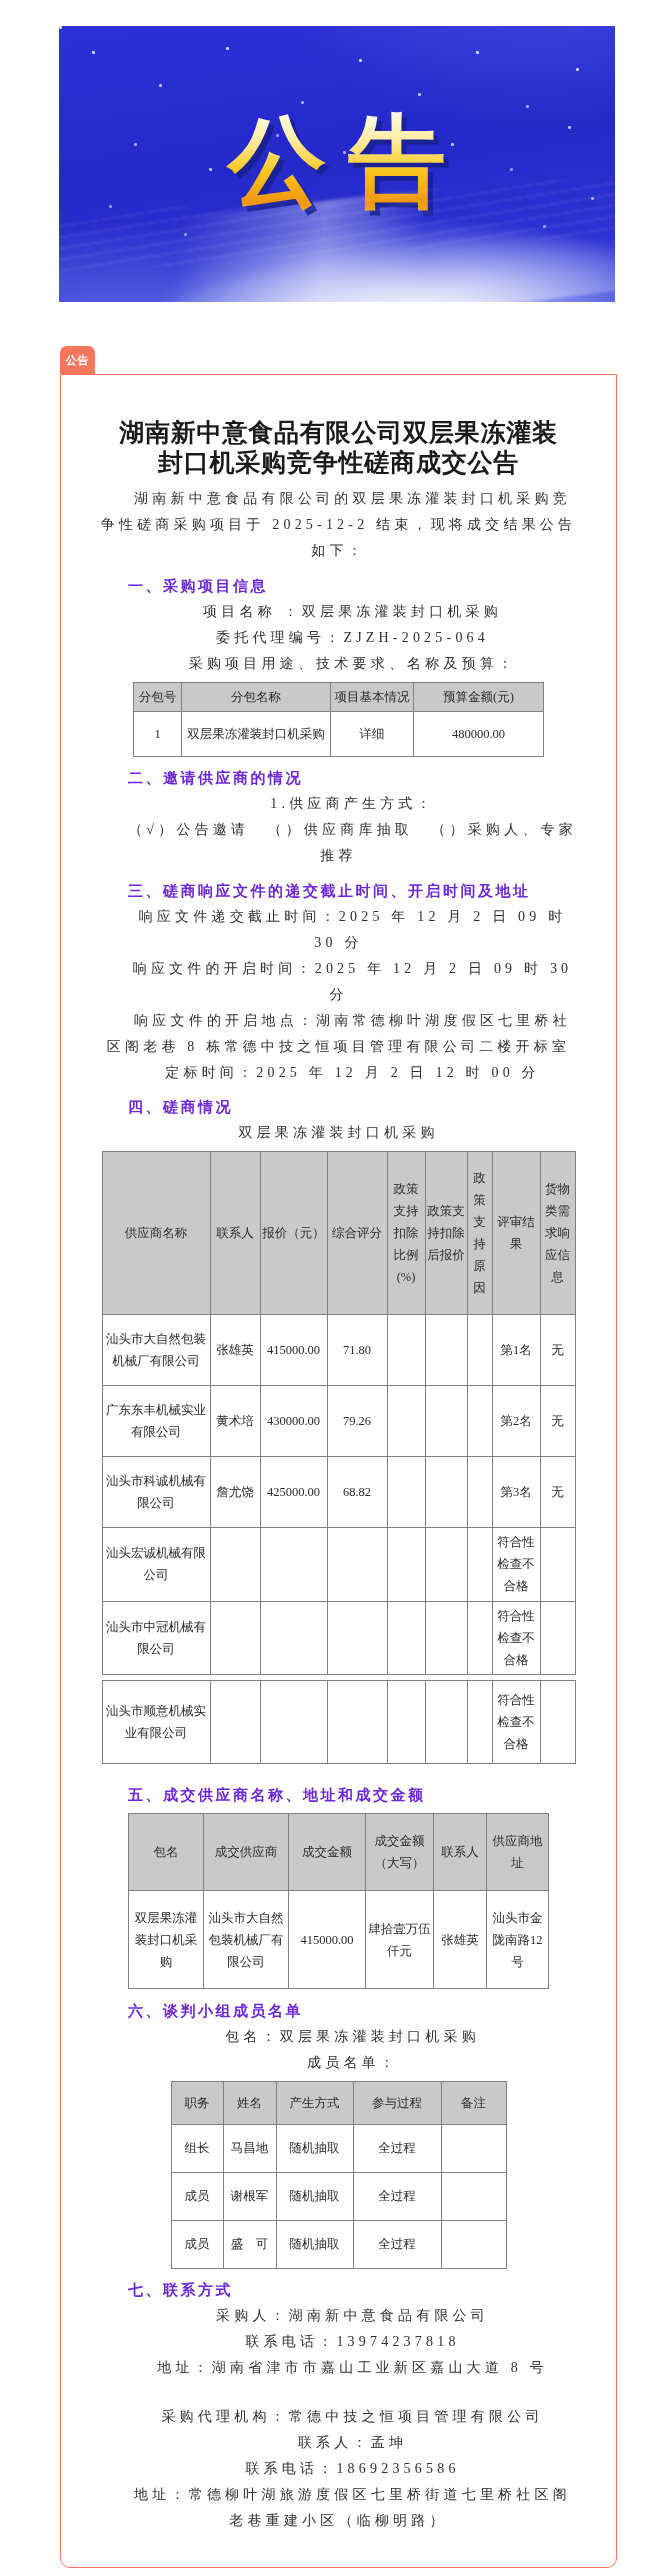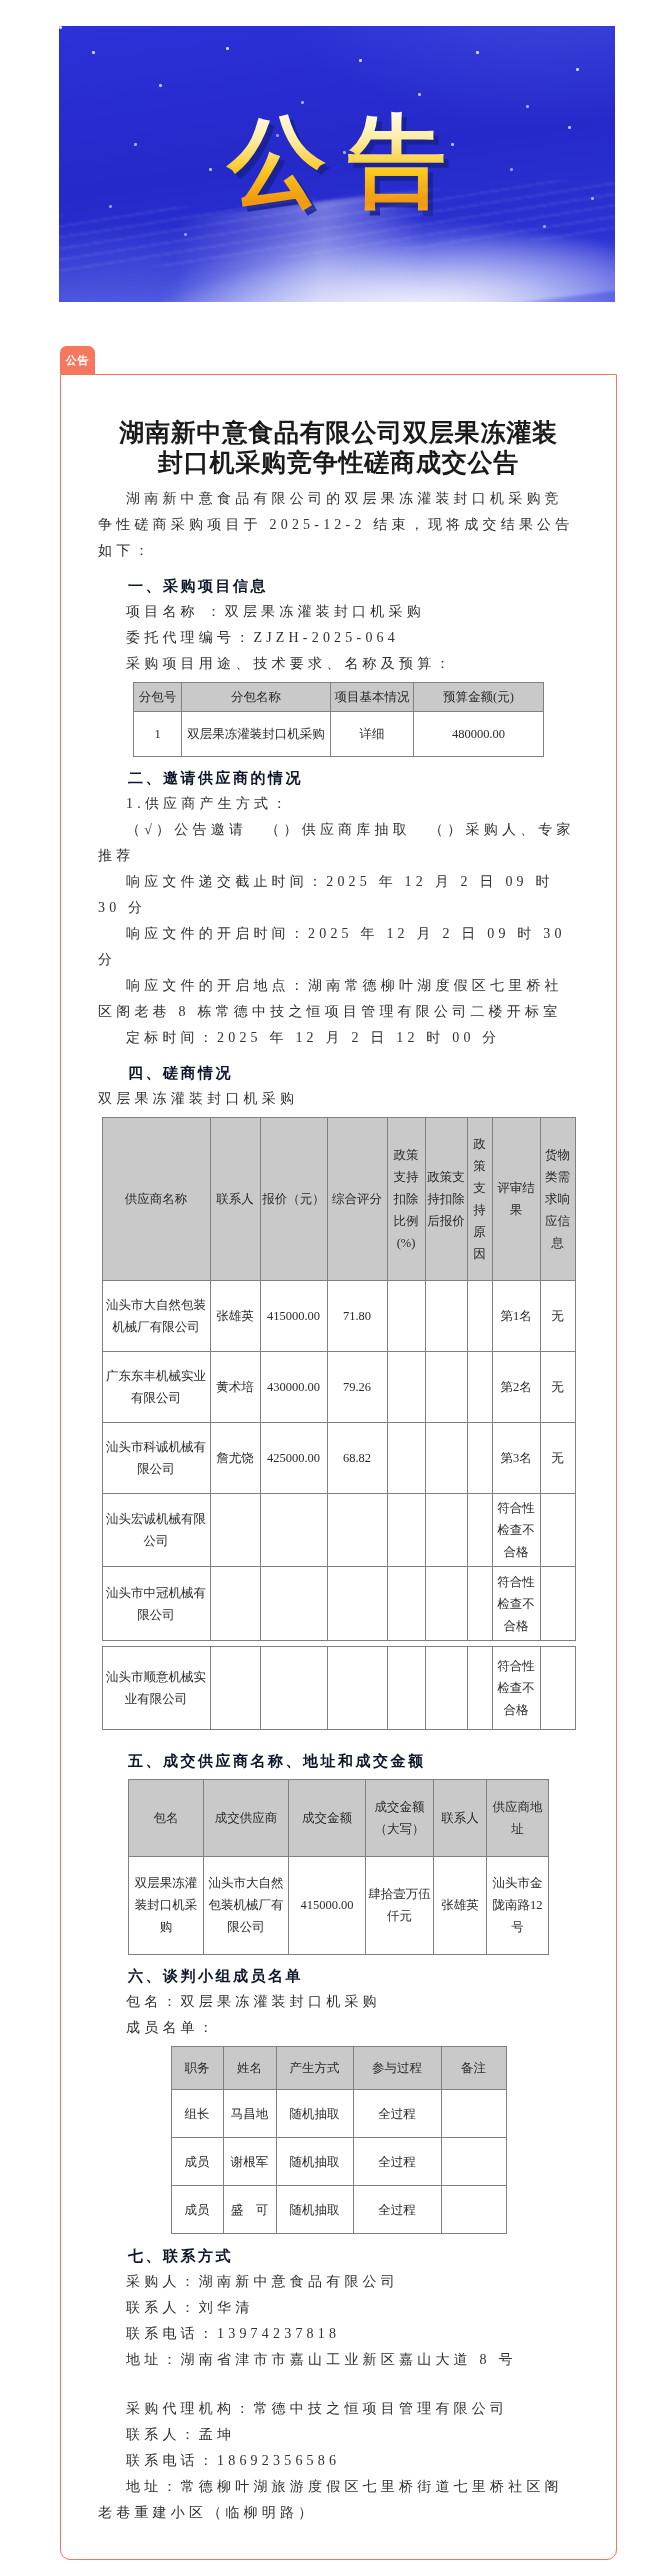--- a/index.html
+++ b/index.html
@@ -61,26 +61,26 @@
     color:#ffffff;font-family:"Liberation Sans","DejaVu Sans",sans-serif;
     font-size:11px;font-weight:bold;letter-spacing:0.8px;
   }
   .card{
     box-sizing:border-box;width:557px;margin-left:60px;
     border:0.8px solid #f4745c;border-radius:0 0 10px 10px;
     background:#ffffff;padding:33px 37px 33px;
   }
   .doc-title{margin:10px 0 8.3px;text-align:center;font-size:25px;line-height:30px;font-weight:bold;color:#1a1a1a;letter-spacing:0.8px;}
   .doc-title .tline{display:block;}
-  .para{margin:0;font-size:14px;line-height:26px;letter-spacing:4.2px;}
+  .para{margin:0;font-size:14px;line-height:26px;letter-spacing:4.2px;text-align:center;}
   .indent{text-indent:2em;}
   .intro{margin-top:6.7px;}
   .sec{
     margin:8.3px 0 0;font-family:"Liberation Sans","DejaVu Sans",sans-serif;
-    font-size:15px;line-height:26px;font-weight:bold;color:#0f172a;
+    font-size:15px;line-height:26px;font-weight:bold;color:#6d28d9;
     text-indent:2em;letter-spacing:2.5px;
   }
   .sec-more{margin-top:18px;}
   .spacer{height:23.4px;}
   
   table.t{border-collapse:collapse;table-layout:fixed;margin:5px auto;font-size:12.5px;letter-spacing:0;}
   table.t th,table.t td{
     border:0.8px solid #808080;padding:3.3px 1.7px;text-align:center;vertical-align:middle;
     font-weight:normal;color:#2b2b2b;line-height:22px;word-break:break-all;overflow:hidden;
   }
@@ -146,20 +146,21 @@
         <td>详细</td>
         <td>480000.00</td>
       </tr>
     </tbody>
       </table>
 
     <h2 class="sec">二、邀请供应商的情况</h2>
     <p class="para indent">1.供应商产生方式：</p>
     <p class="para indent">（√）公告邀请　（）供应商库抽取　（）采购人、专家推荐</p>
 
+    <h2 class="sec">三、磋商响应文件的递交截止时间、开启时间及地址</h2>
     <p class="para indent">响应文件递交截止时间：2025 年 12 月 2 日 09 时 30 分</p>
     <p class="para indent">响应文件的开启时间：2025 年 12 月 2 日 09 时 30 分</p>
     <p class="para indent">响应文件的开启地点：湖南常德柳叶湖度假区七里桥社区阁老巷 8 栋常德中技之恒项目管理有限公司二楼开标室</p>
     <p class="para indent">定标时间：2025 年 12 月 2 日 12 时 00 分</p>
 
     <h2 class="sec">四、磋商情况</h2>
     <p class="para">双层果冻灌装封口机采购</p>
 
     <table class="t t2">
       <colgroup>
@@ -340,21 +341,20 @@
         <td>盛　可</td>
         <td>随机抽取</td>
         <td>全过程</td>
         <td></td>
       </tr>
     </tbody>
       </table>
 
     <h2 class="sec">七、联系方式</h2>
     <p class="para indent">采购人：湖南新中意食品有限公司</p>
-    <p class="para indent">联系人：刘华清</p>
     <p class="para indent">联系电话：13974237818</p>
     <p class="para indent">地址：湖南省津市市嘉山工业新区嘉山大道 8 号</p>
     <div class="spacer"></div>
     <p class="para indent">采购代理机构：常德中技之恒项目管理有限公司</p>
     <p class="para indent">联系人：孟坤</p>
     <p class="para indent">联系电话：18692356586</p>
     <p class="para indent">地址：常德柳叶湖旅游度假区七里桥街道七里桥社区阁老巷重建小区（临柳明路）</p>
 
   </div>
 </div>

